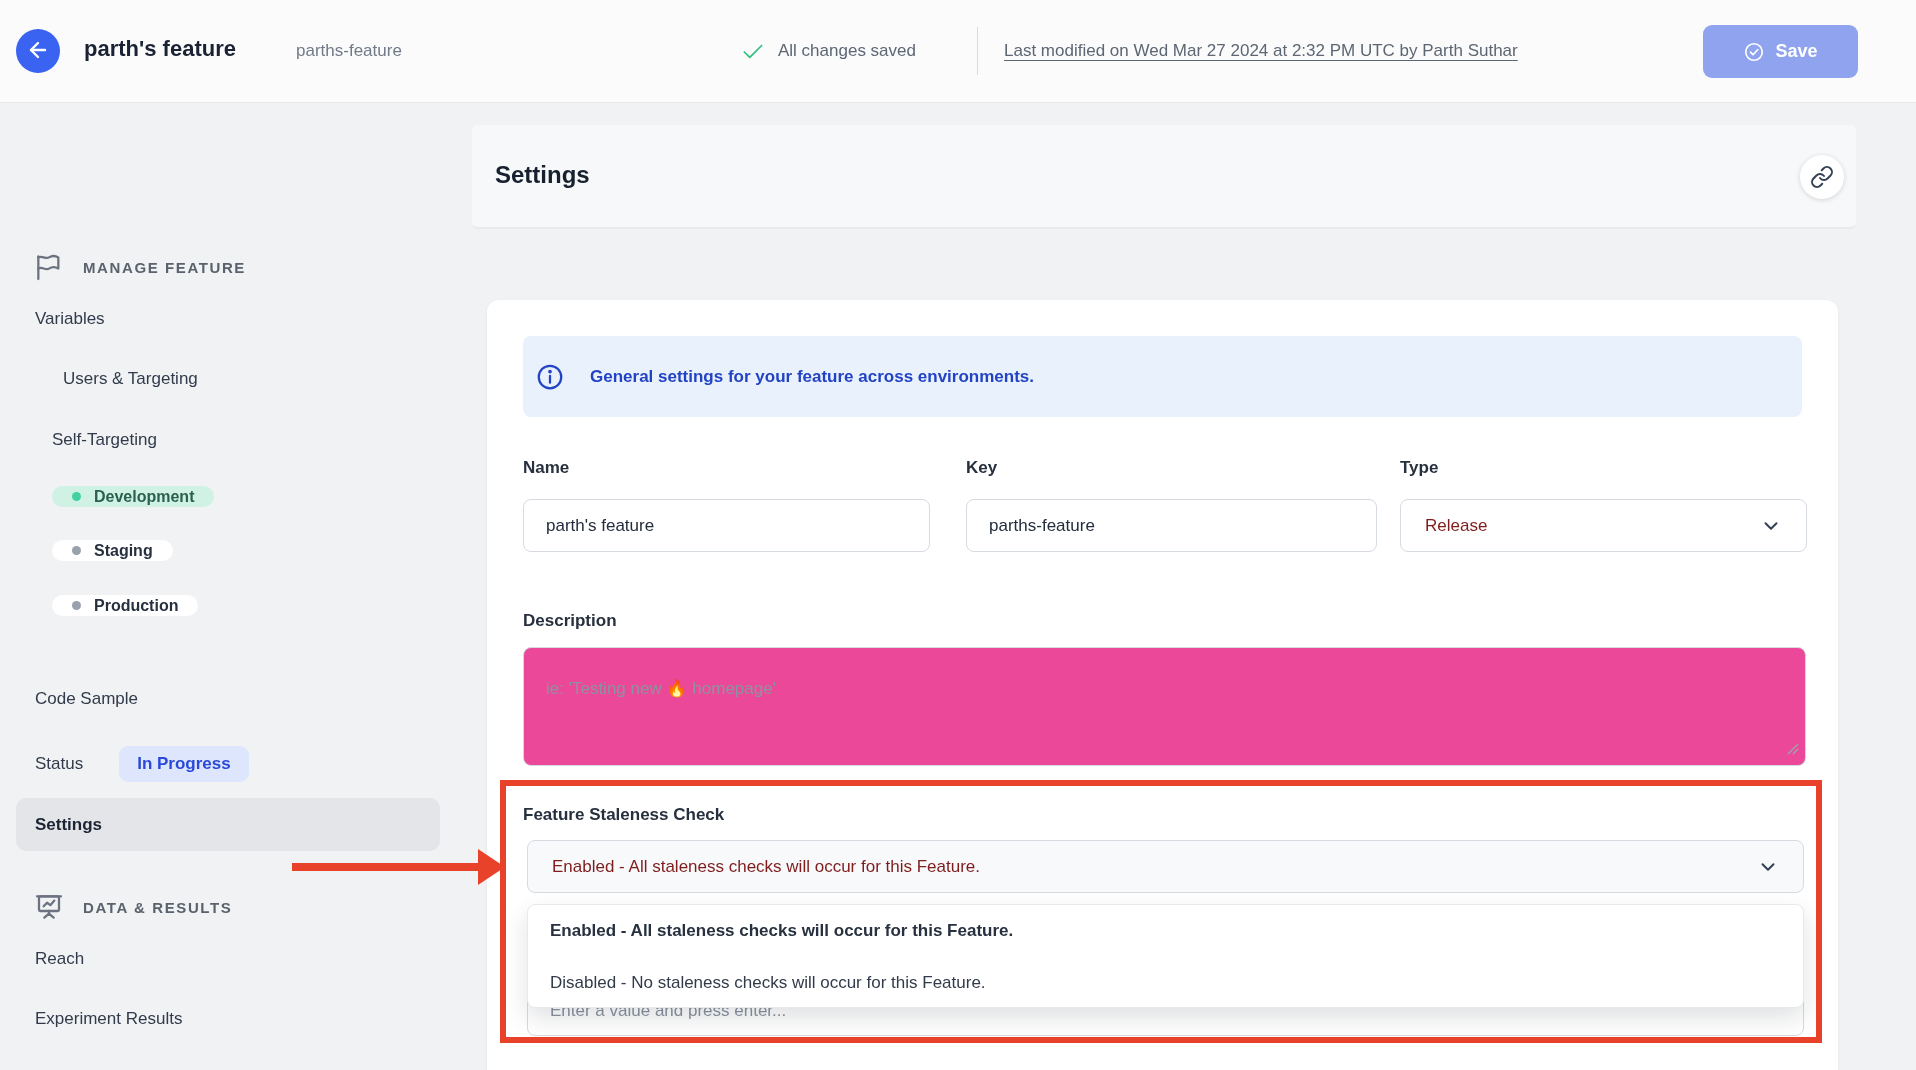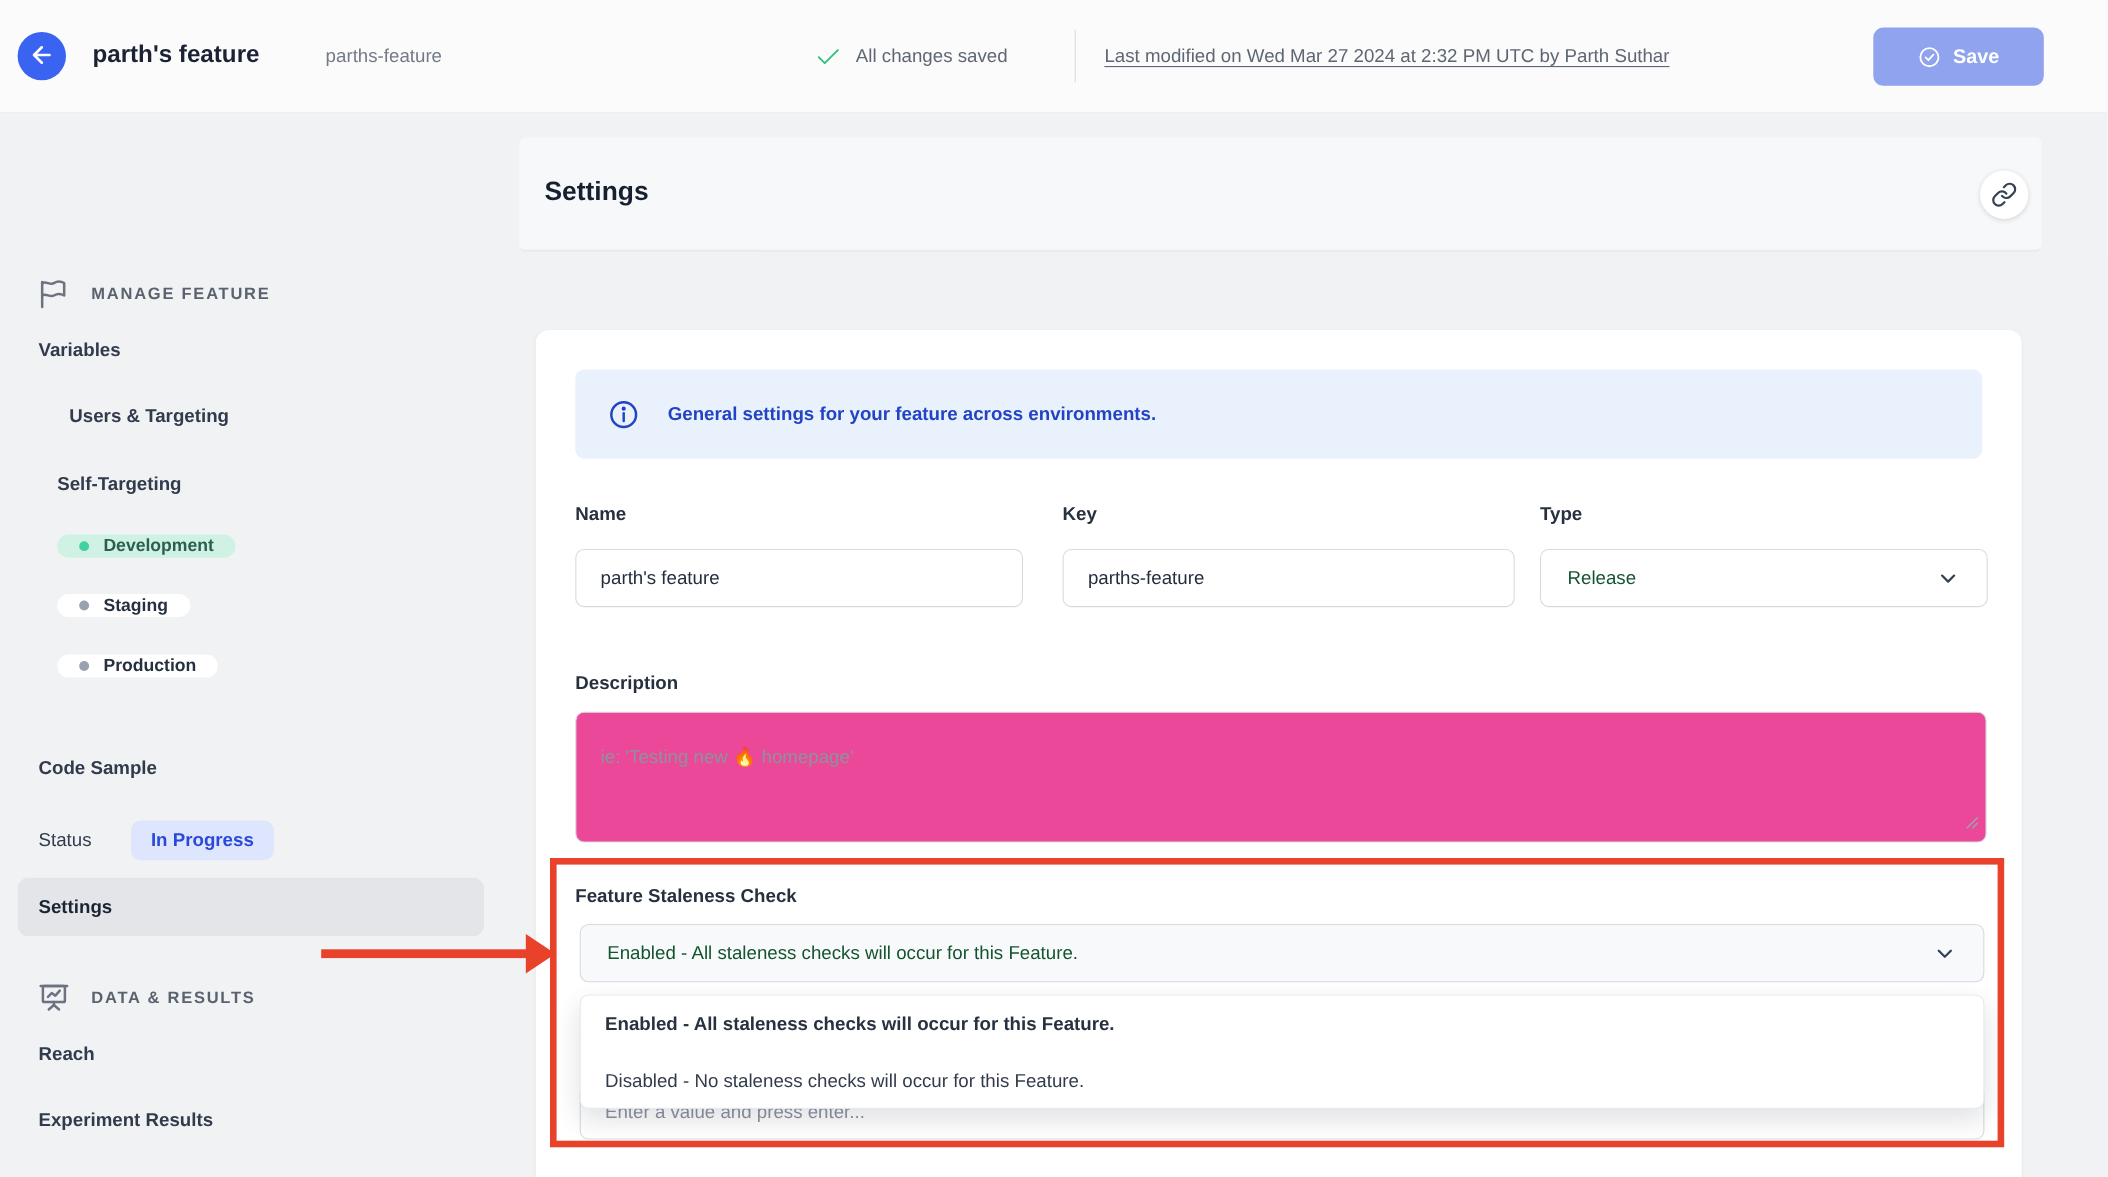--- a/index.html
+++ b/index.html
@@ -33,21 +33,21 @@
     border:none; border-radius:9px; background:#8fa3ef; color:#fff;
     font-size:18px; font-weight:600; cursor:pointer;
     display:flex; align-items:center; justify-content:center; gap:10px;
     font-family:inherit;
   }
 
   
   .sidebar { position:absolute; left:0; top:103px; width:470px; height:967px; background:#f1f2f4; }
   .side-section-hdr { position:absolute; display:flex; align-items:center; gap:18px; color:#5a626e; }
   .side-section-hdr .lbl { font-size:15px; font-weight:700; letter-spacing:1.6px; color:#5a626e; }
-  .side-item { position:absolute; font-size:17px; font-weight:700; color:#313b4c; cursor:pointer; }
+  .side-item { position:absolute; font-size:17px; font-weight:400; color:#313b4c; cursor:pointer; }
   .env-pill {
     position:absolute; height:21px; display:flex; align-items:center; gap:13px;
     padding:0 20px; border-radius:17px; background:#ffffff; cursor:pointer;
     font-size:16px; font-weight:600; color:#27303f;
   }
   .env-pill .dot { width:9px; height:9px; border-radius:50%; background:#98a1ad; }
   .env-pill.active { background:#cff2e4; color:#2b5f4f; }
   .env-pill.active .dot { background:#45d0a4; }
   .status-row { position:absolute; left:35px; top:643px; display:flex; align-items:center; gap:36px; }
   .status-label { font-size:17px; font-weight:500; color:#313b4c; }
@@ -73,34 +73,34 @@
     display:flex; align-items:center; justify-content:center;
   }
 
   .card {
     position:absolute; left:487px; top:300px; width:1351px; height:770px;
     background:#fff; border-radius:12px 12px 0 0; box-shadow:0 1px 3px rgba(16,24,40,.06);
   }
   .banner {
     position:absolute; left:36px; top:36px; width:1279px; height:81px;
     background:#e9f1fd; border-radius:8px; display:flex; align-items:center;
-    gap:25px; padding-left:29px;
+    gap:25px; padding-left:12px;
   }
   .banner .txt { font-size:17px; font-weight:700; color:#2243c4; }
 
   .fld-label { position:absolute; font-size:17px; font-weight:600; color:#27303f; }
   .txt-input {
     position:absolute; height:53px; border:1px solid #d6dae1; border-radius:8px;
     background:#fff; font-family:inherit; font-size:17px; color:#232d3d; padding:0 22px;
   }
   .txt-input::placeholder { color:#8b93a0; }
   .select-box {
     position:absolute; height:53px; border:1px solid #d6dae1; border-radius:8px;
     background:#fff; display:flex; align-items:center; justify-content:space-between;
-    padding:0 24px; font-size:17px; color:#14532d; cursor:pointer;text-align:right;
+    padding:0 24px; font-size:17px; color:#7f1d1d; cursor:pointer;text-align:right;
   }
   .ta-wrap { position:absolute; left:36px; top:347px; width:1283px; height:119px; }
   .ta-wrap textarea {
     width:100%; height:100%; border:1px solid #d6dae1; border-radius:8px; resize:none;
     font-family:inherit; font-size:17px; color:#232d3d; padding:30px 22px; background:#ec4899;
   }
   .ta-wrap textarea::placeholder { color:#8b93a0; }
   .ta-grip { position:absolute; right:7px; bottom:7px; }
 
   .stale-select {

